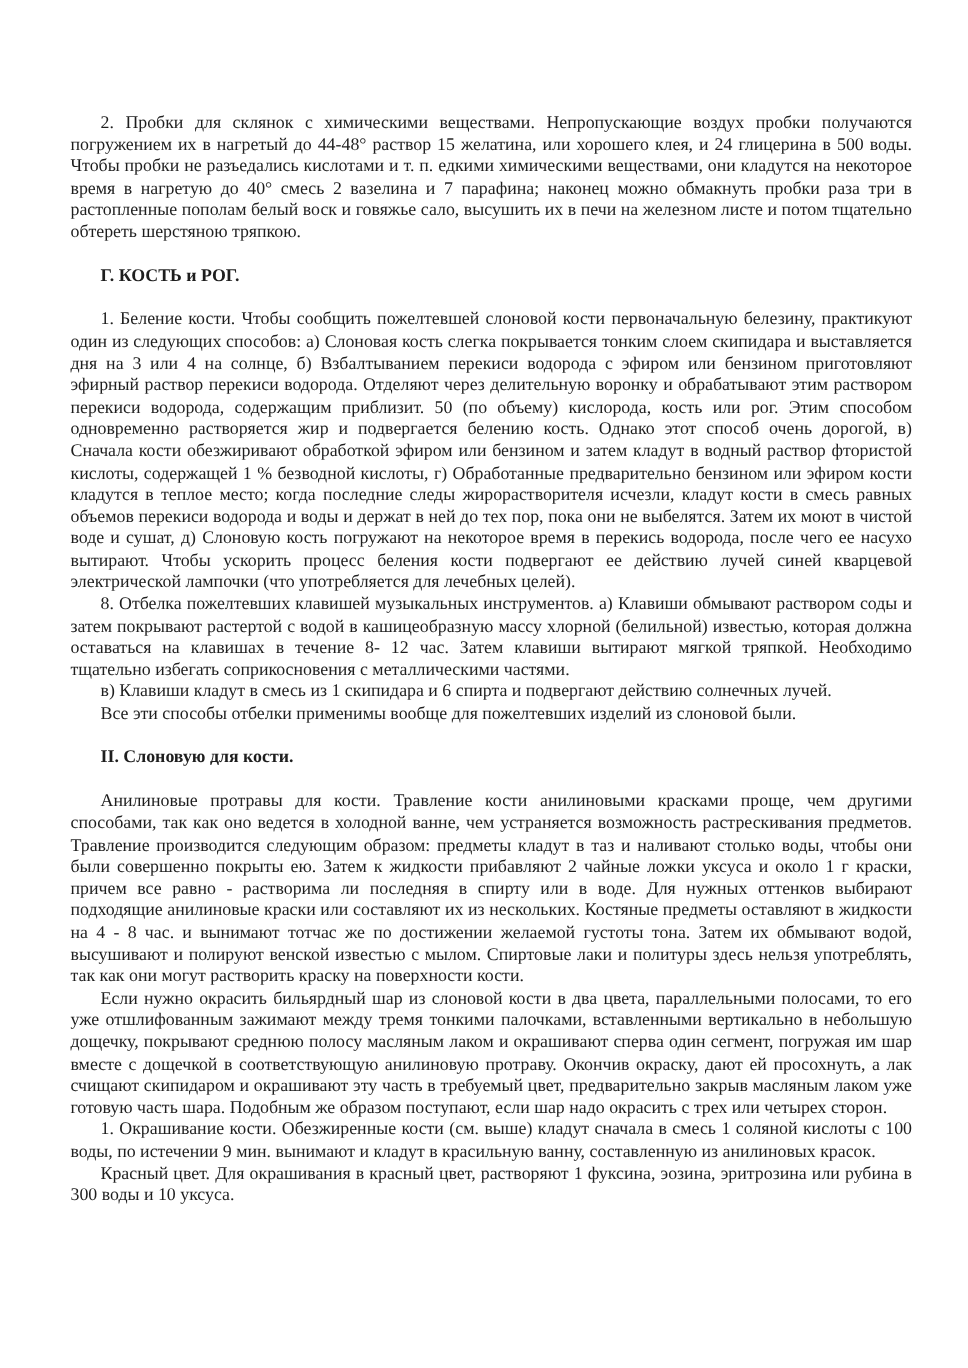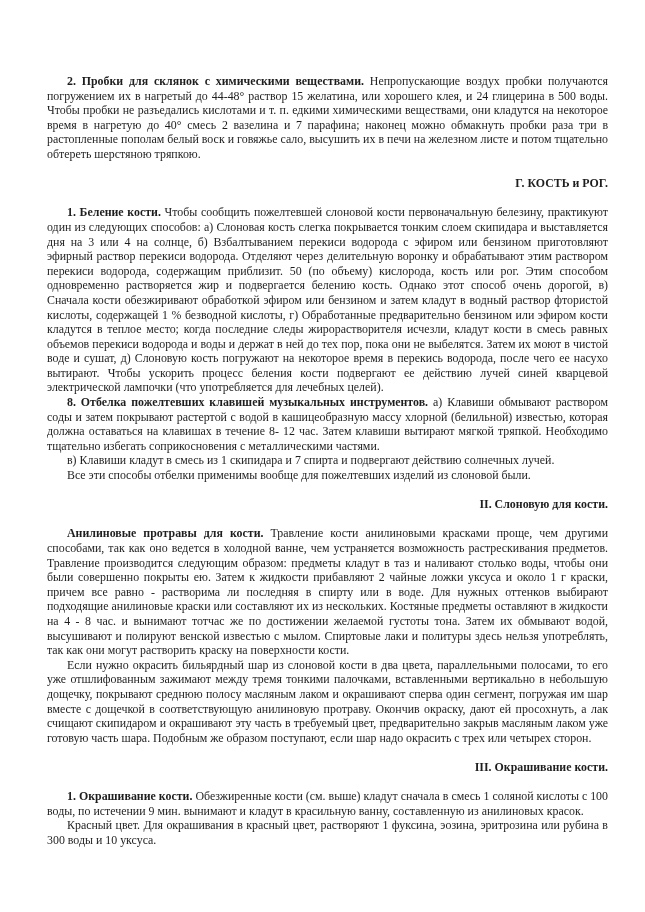--- a/index.html
+++ b/index.html
@@ -25,38 +25,37 @@
     color: #1e1e1e;
     text-align: justify;
   }
   .doc-page p {
     margin: 0;
     padding: 0;
     text-indent: 20px;
   }
   .doc-page p.heading {
     font-weight: bold;
-    text-align: right;
+    text-align: left;
     margin: 14.6px 0;
   }
   .doc-page b.lead {
-    font-weight: bold;
+    font-weight: normal;
   }
 </style>
 </head>
 <body>
 
 <div class="doc-page">
   <div id="document-body">
       <p><b class="lead">2. Пробки для склянок с химическими веществами.</b><span> Непропускающие воздух пробки получаются погружением их в нагретый до 44-48° раствор 15 желатина, или хорошего клея, и 24 глицерина в 500 воды. Чтобы пробки не разъедались кислотами и т. п. едкими химическими веществами, они кладутся на некоторое время в нагретую до 40° смесь 2 вазелина и 7 парафина; наконец можно обмакнуть пробки раза три в растопленные пополам белый воск и говяжье сало, высушить их в печи на железном листе и потом тщательно обтереть шерстяною тряпкою.</span></p>
       <p class="heading">Г. КОСТЬ и РОГ.</p>
       <p><b class="lead">1. Беление кости.</b><span> Чтобы сообщить пожелтевшей слоновой кости первоначальную белезину, практикуют один из следующих способов: а) Слоновая кость слегка покрывается тонким слоем скипидара и выставляется дня на 3 или 4 на солнце, б) Взбалтыванием перекиси водорода с эфиром или бензином приготовляют эфирный раствор перекиси водорода. Отделяют через делительную воронку и обрабатывают этим раствором перекиси водорода, содержащим приблизит. 50 (по объему) кислорода, кость или рог. Этим способом одновременно растворяется жир и подвергается белению кость. Однако этот способ очень дорогой, в) Сначала кости обезжиривают обработкой эфиром или бензином и затем кладут в водный раствор фтористой кислоты, содержащей 1 % безводной кислоты, г) Обработанные предварительно бензином или эфиром кости кладутся в теплое место; когда последние следы жирорастворителя исчезли, кладут кости в смесь равных объемов перекиси водорода и воды и держат в ней до тех пор, пока они не выбелятся. Затем их моют в чистой воде и сушат, д) Слоновую кость погружают на некоторое время в перекись водорода, после чего ее насухо вытирают. Чтобы ускорить процесс беления кости подвергают ее действию лучей синей кварцевой электрической лампочки (что употребляется для лечебных целей).</span></p>
       <p><b class="lead">8. Отбелка пожелтевших клавишей музыкальных инструментов.</b><span> а) Клавиши обмывают раствором соды и затем покрывают растертой с водой в кашицеобразную массу хлорной (белильной) известью, которая должна оставаться на клавишах в течение 8- 12 час. Затем клавиши вытирают мягкой тряпкой. Необходимо тщательно избегать соприкосновения с металлическими частями.</span></p>
-      <p><span>в) Клавиши кладут в смесь из 1 скипидара и 7 спирта и подвергают действию солнечных лучей.</span></p>
+      <p><span>в) Клавиши кладут в смесь из 1 скипидара и 6 спирта и подвергают действию солнечных лучей.</span></p>
       <p><span>Все эти способы отбелки применимы вообще для пожелтевших изделий из слоновой были.</span></p>
       <p class="heading">II. Слоновую для кости.</p>
       <p><b class="lead">Анилиновые протравы для кости.</b><span> Травление кости анилиновыми красками проще, чем другими способами, так как оно ведется в холодной ванне, чем устраняется возможность растрескивания предметов. Травление производится следующим образом: предметы кладут в таз и наливают столько воды, чтобы они были совершенно покрыты ею. Затем к жидкости прибавляют 2 чайные ложки уксуса и около 1 г краски, причем все равно - растворима ли последняя в спирту или в воде. Для нужных оттенков выбирают подходящие анилиновые краски или составляют их из нескольких. Костяные предметы оставляют в жидкости на 4 - 8 час. и вынимают тотчас же по достижении желаемой густоты тона. Затем их обмывают водой, высушивают и полируют венской известью с мылом. Спиртовые лаки и политуры здесь нельзя употреблять, так как они могут растворить краску на поверхности кости.</span></p>
       <p><span>Если нужно окрасить бильярдный шар из слоновой кости в два цвета, параллельными полосами, то его уже отшлифованным зажимают между тремя тонкими палочками, вставленными вертикально в небольшую дощечку, покрывают среднюю полосу масляным лаком и окрашивают сперва один сегмент, погружая им шар вместе с дощечкой в соответствующую анилиновую протраву. Окончив окраску, дают ей просохнуть, а лак счищают скипидаром и окрашивают эту часть в требуемый цвет, предварительно закрыв масляным лаком уже готовую часть шара. Подобным же образом поступают, если шар надо окрасить с трех или четырех сторон.</span></p>
-      <p class="heading">III. Окрашивание кости.</p>
       <p><b class="lead">1. Окрашивание кости.</b><span> Обезжиренные кости (см. выше) кладут сначала в смесь 1 соляной кислоты с 100 воды, по истечении 9 мин. вынимают и кладут в красильную ванну, составленную из анилиновых красок.</span></p>
       <p><span>Красный цвет. Для окрашивания в красный цвет, растворяют 1 фуксина, эозина, эритрозина или рубина в 300 воды и 10 уксуса.</span></p>
     </div>
 </div>
 
 </body></html>

